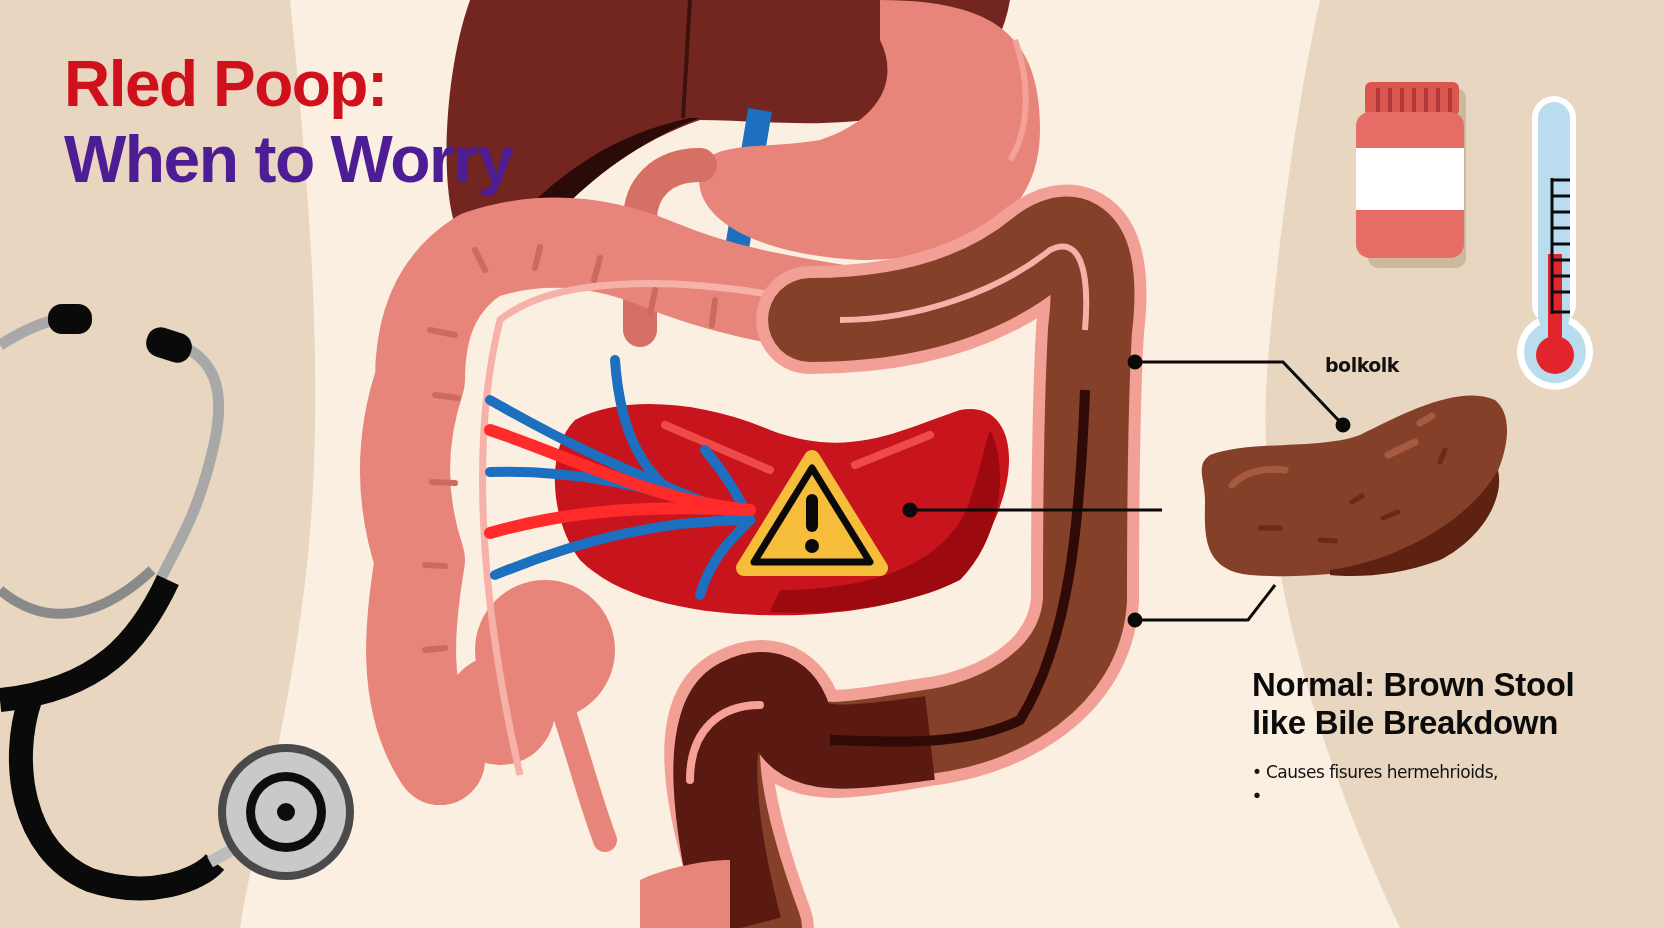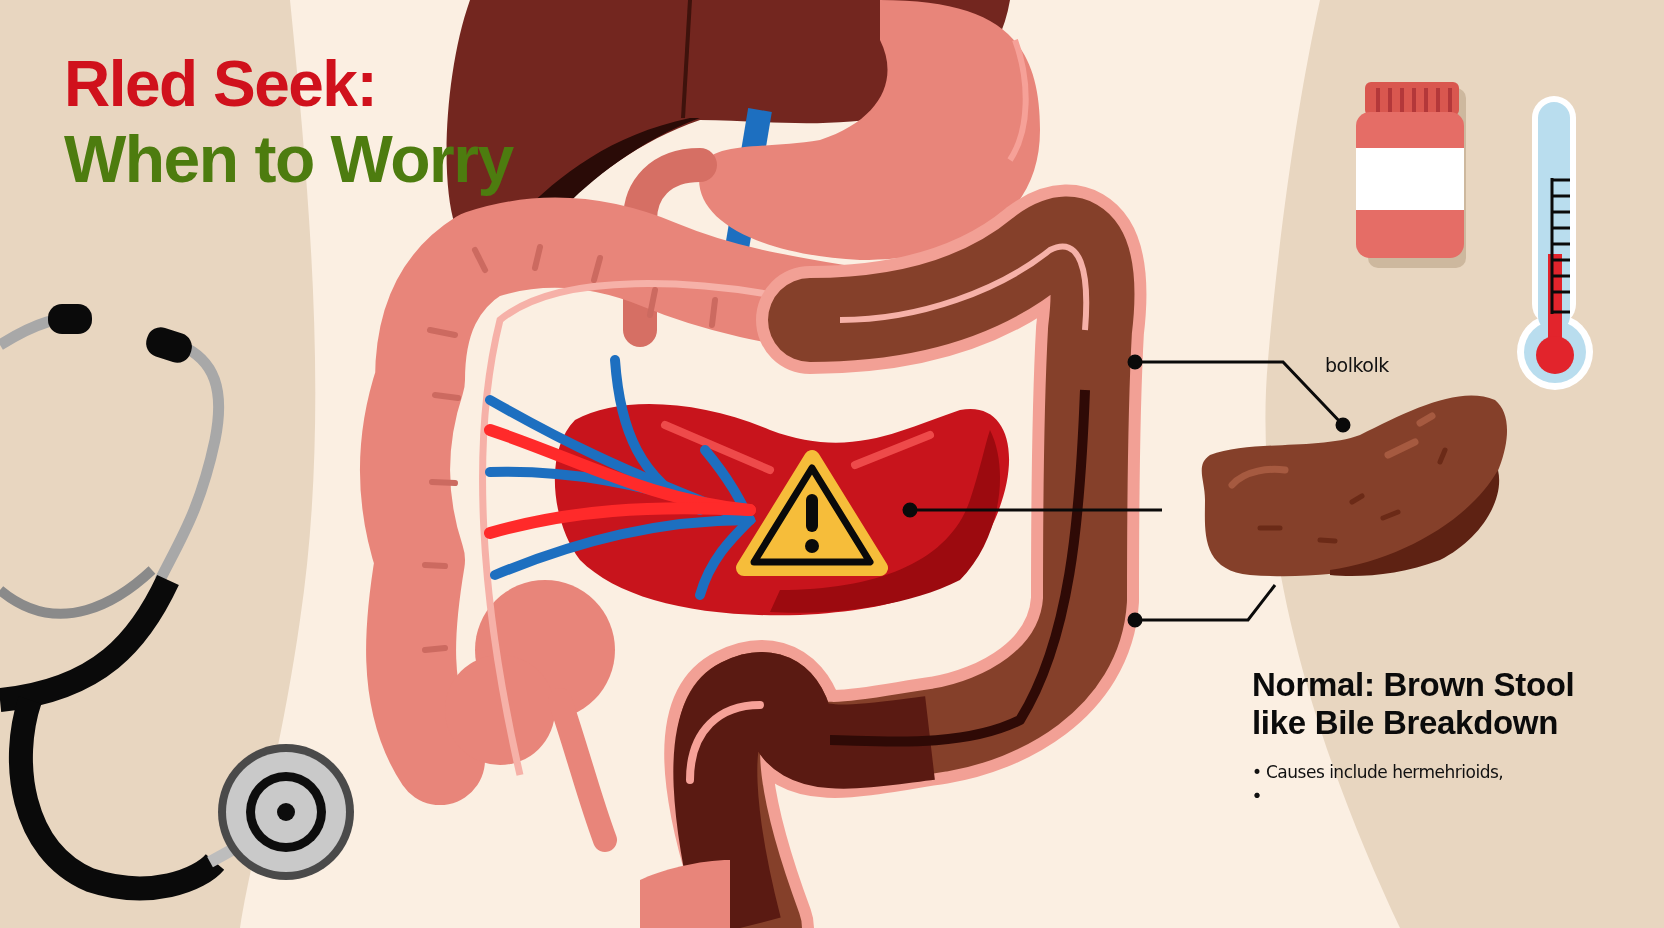--- a/index.html
+++ b/index.html
@@ -1,21 +1,21 @@
 <!DOCTYPE html>
 <html><head>
 <meta charset="utf-8">
 <style>
   html, body { margin: 0; padding: 0; }
   body { width: 1664px; height: 928px; overflow: hidden; background: #fbefe2; position: relative; font-family: "Liberation Sans", sans-serif; }
   .canvas { position: absolute; left: 0; top: 0; width: 1664px; height: 928px; }
   .title { position: absolute; left: 64px; top: 52px; font-weight: 700; letter-spacing: -1.5px; line-height: 1.0; z-index: 5; }
   .title .l1 { font-size: 64px; color: #d0111c; display: block; margin-bottom: 10px; }
-  .title .l2 { font-size: 66px; color: #4d7c0f; display: block; }
-  .callout-label { position: absolute; left: 1325px; top: 354px; font-size: 19px; font-weight: 400; color: #111; font-family: "DejaVu Sans", sans-serif; letter-spacing: -0.5px; z-index: 5; }
+  .title .l2 { font-size: 66px; color: #4c1d95; display: block; }
+  .callout-label { position: absolute; left: 1325px; top: 354px; font-size: 19px; font-weight: 700; color: #111; font-family: "DejaVu Sans", sans-serif; letter-spacing: -0.5px; z-index: 5; }
   .info { position: absolute; left: 1252px; top: 666px; width: 440px; z-index: 5; }
   .info h2 { margin: 0; font-size: 33px; line-height: 38px; font-weight: 700; color: #0b0b0b; letter-spacing: -0.3px; }
   .info ul { list-style: none; margin: 18px 0 0 0; padding: 0; font-size: 17px; line-height: 24px; color: #111; font-family: "DejaVu Sans", sans-serif; letter-spacing: -0.5px; }
   .info li { position: relative; padding-left: 14px; }
   .info li.cont { padding-left: 14px; }
   .info li .b { position: absolute; left: 0; top: 0; }
 </style>
 </head>
 <body>
 
@@ -162,29 +162,29 @@
       <line x1="1552" y1="244" x2="1570" y2="244"></line>
         <line x1="1552" y1="260" x2="1570" y2="260"></line>
       <line x1="1552" y1="276" x2="1570" y2="276"></line>
         <line x1="1552" y1="292" x2="1570" y2="292"></line>
       <line x1="1552" y1="312" x2="1570" y2="312"></line>
     </g>
   </g>
 </svg>
 
 <div class="title">
-  <span class="l1">Rled Seek:</span>
+  <span class="l1">Rled Poop:</span>
   <span class="l2">When to Worry</span>
 </div>
 
 <div class="callout-label">bolkolk</div>
 
 <div class="info">
   <h2>
     <span>Normal: Brown Stool</span><br>
     <span>like Bile Breakdown</span>
   </h2>
   <ul>
-    <li><span class="b">•</span><span>Causes include hermehrioids,</span></li>
+    <li><span class="b">•</span><span>Causes fisures hermehrioids,</span></li>
     <li><span class="b">•</span></li>
     <li><span class="b">•</span></li>
   </ul>
 </div>
 
 </body></html>

